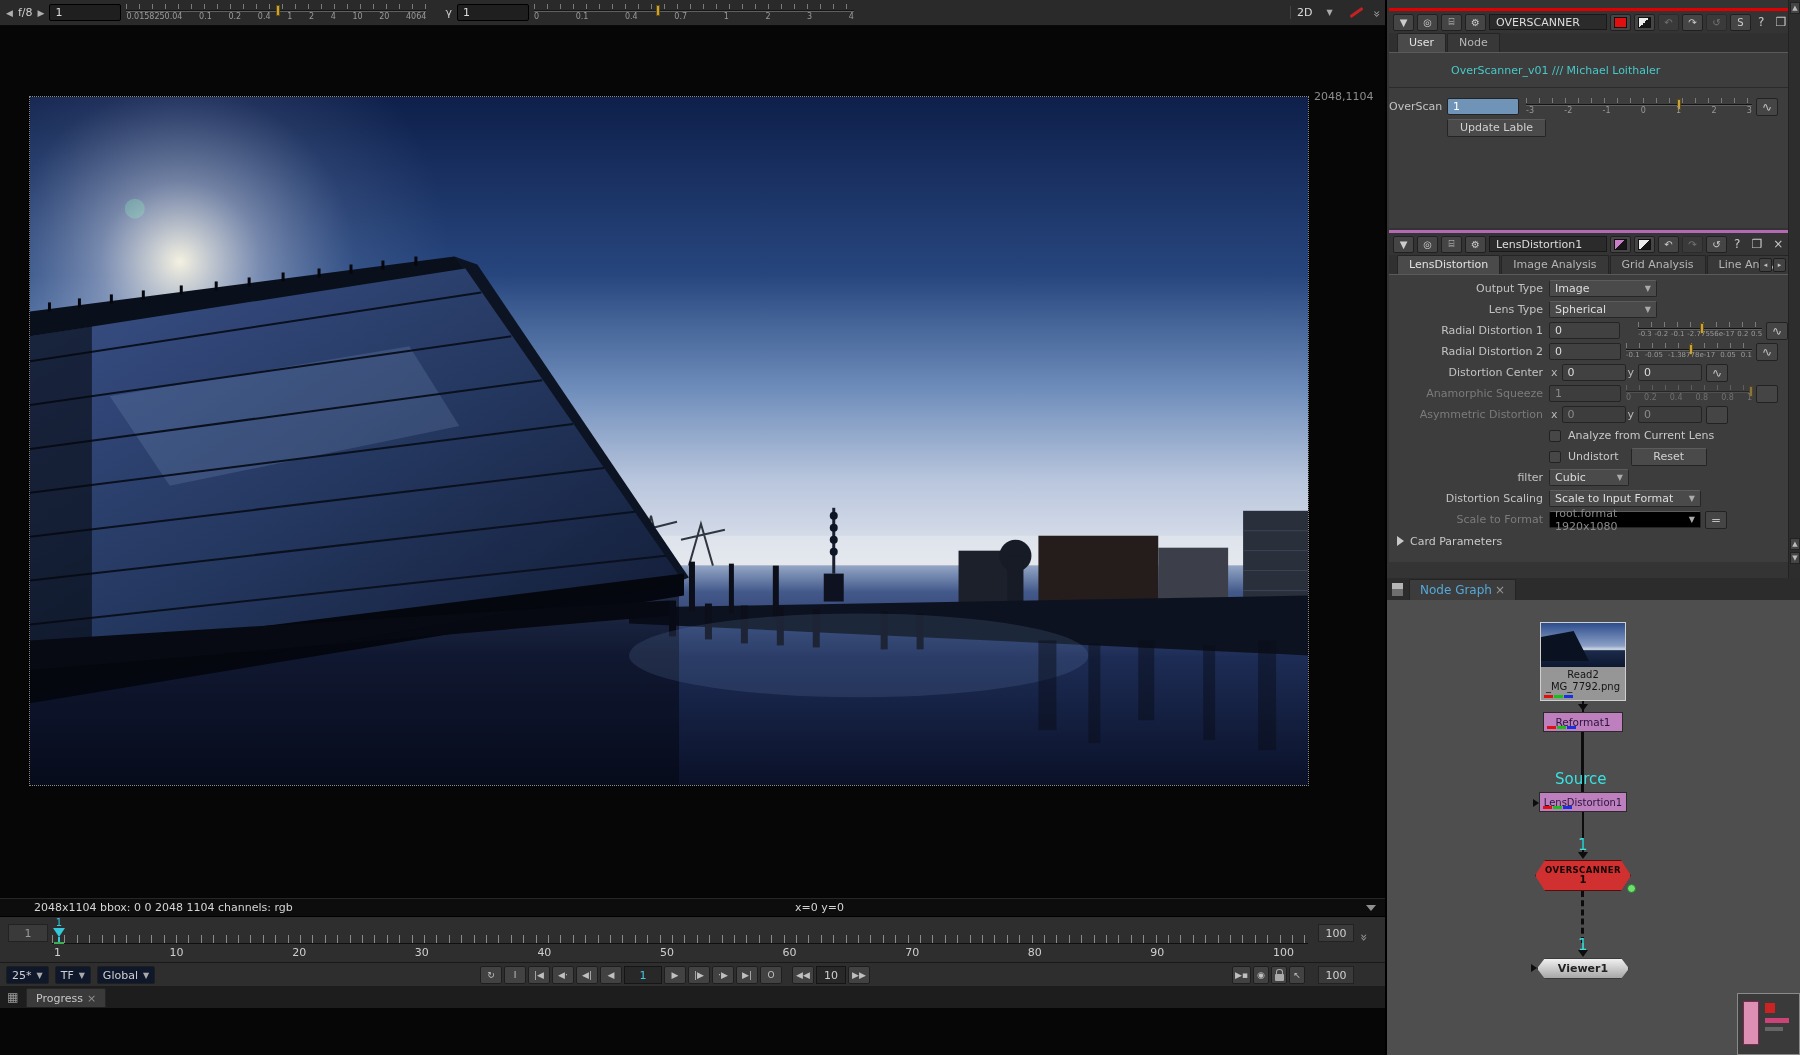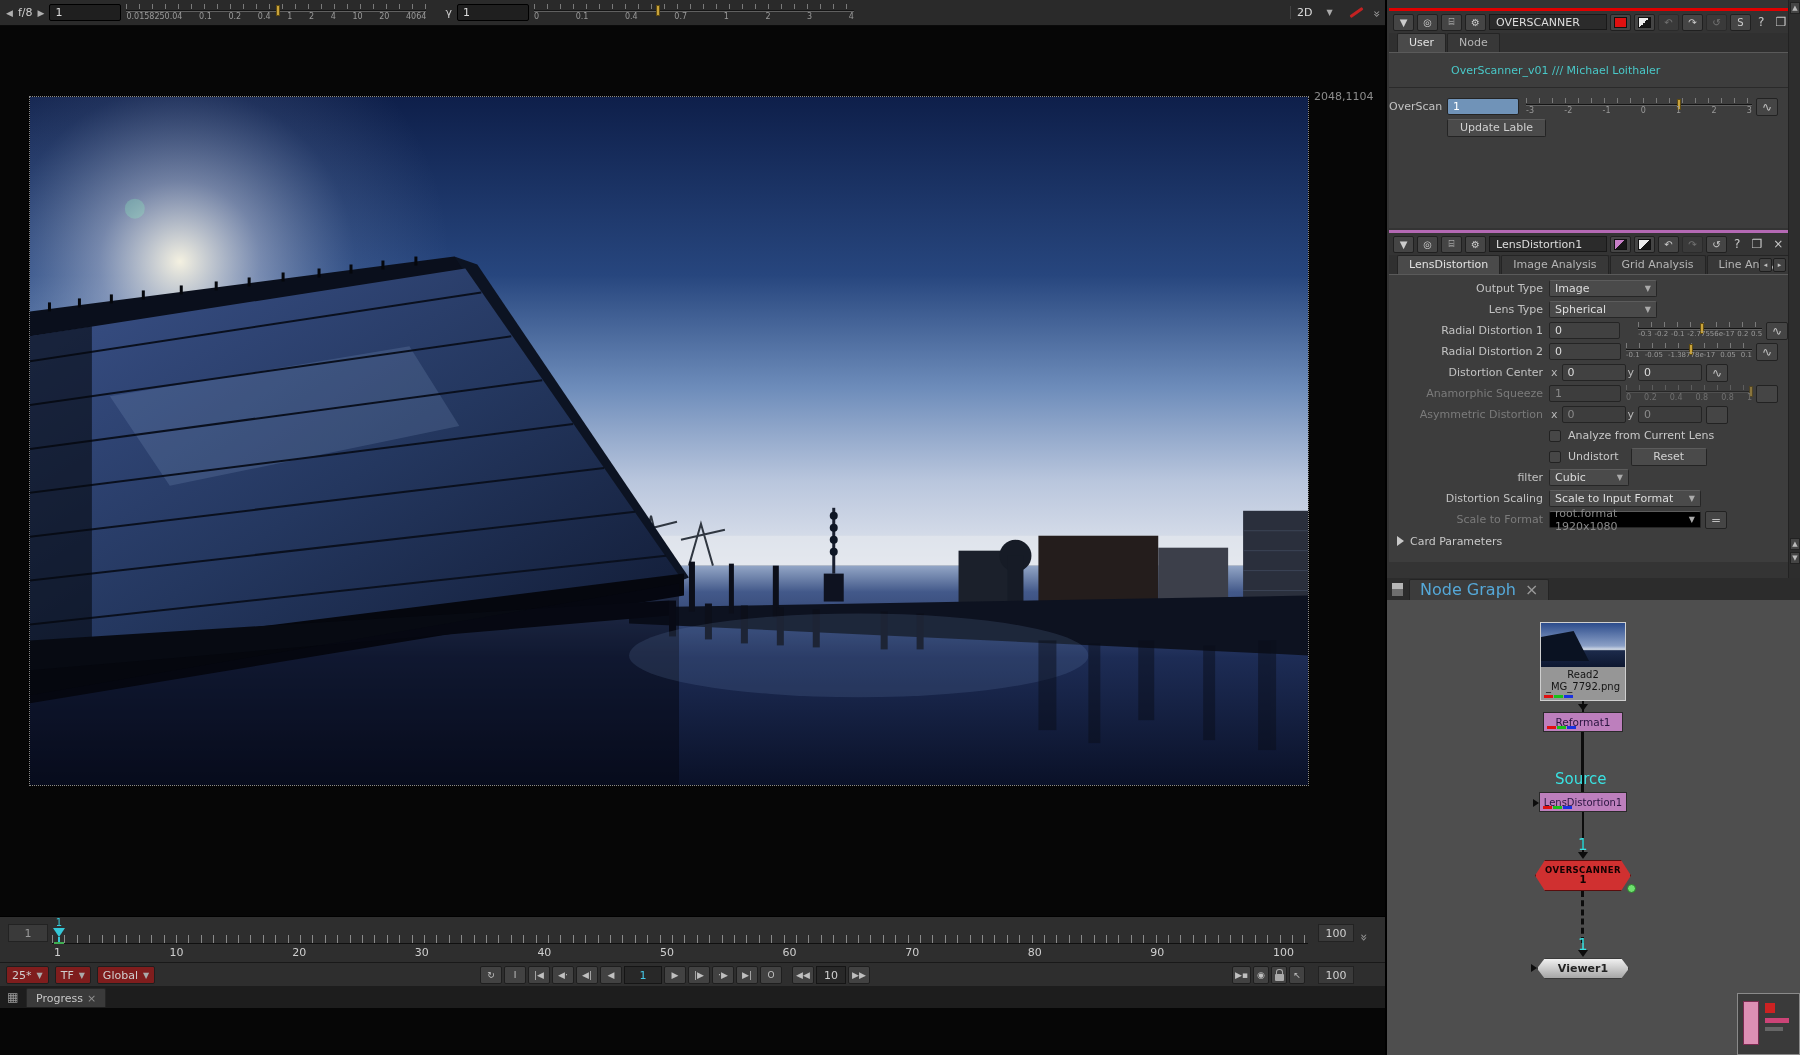--- a/index.html
+++ b/index.html
@@ -55,21 +55,21 @@
         border-top:9px solid #35c8d8;}
   .playhead .stem{margin:0 auto;width:2px;height:5px;background:#35c8d8;}
   .playhead .under{margin:0 auto;width:10px;height:2px;background:#3fae52;}
   .tl-outbox{position:absolute;left:1318px;top:7px;width:36px;height:18px;background:#3a3a3a;border:1px solid #222;
         color:#cfcfcf;text-align:center;line-height:17px;}
   .tl-chev{position:absolute;left:1362px;top:12px;color:#9a9a9a;transform:rotate(90deg);font-size:13px;letter-spacing:-2px;}
 
   
   .playback{position:absolute;left:0;top:962px;width:100%;height:24px;background:#2e2e2e;border-top:1px solid #191919;}
   .pb-left{position:absolute;left:6px;top:3px;display:flex;gap:6px;align-items:center;}
-  .selbox{height:18px;background:#7f1d1d;border:1px solid #1e1e1e;border-radius:2px;display:flex;
+  .selbox{height:18px;background:#0f172a;border:1px solid #1e1e1e;border-radius:2px;display:flex;
         align-items:center;padding:0 5px;gap:5px;color:#cfcfcf;}
   .pb-center{position:absolute;left:480px;top:3px;display:flex;gap:2px;align-items:center;}
   .btn{height:18px;min-width:22px;padding:0 3px;background:#424242;border:1px solid #1e1e1e;border-radius:2px;
         display:flex;align-items:center;justify-content:center;font-size:9px;color:#c0c0c0;}
   .framebox{width:38px;height:18px;background:#282828;border:1px solid #151515;color:#45c8e8;
         display:flex;align-items:center;justify-content:center;font-size:11px;}
   .skipbox{width:30px;height:18px;background:#282828;border:1px solid #151515;color:#cfcfcf;
         display:flex;align-items:center;justify-content:center;}
   .pb-right{position:absolute;left:1232px;top:3px;display:flex;gap:2px;align-items:center;}
   .btn.small{min-width:16px;padding:0 2px;}
@@ -134,21 +134,21 @@
   .gray .slider{opacity:.55;}
   .xy{color:#b8b8b8;padding:0 4px 0 2px;}
   .cardrow{display:flex;align-items:center;height:22px;padding-left:8px;color:#c8c8c8;gap:6px;}
   .tri-r{width:0;height:0;border-top:5px solid transparent;border-bottom:5px solid transparent;border-left:7px solid #c8c8c8;}
 
   
   .ng{position:absolute;left:1387px;top:578px;width:413px;height:477px;background:#4e4e4e;}
   .ngtabs{position:absolute;left:0;top:0;width:100%;height:22px;background:#2c2c2c;display:flex;align-items:center;}
   .ngicon{width:11px;height:13px;margin:0 6px 0 5px;background:linear-gradient(180deg,#b5b5b5 0 50%,#6e6e6e 50%);}
   .ngtab{height:21px;background:#3c3c3c;border:1px solid #242424;border-bottom:none;border-radius:2px 2px 0 0;
-        display:flex;align-items:center;gap:9px;padding:0 10px;color:#55a8d8;font-size:16px;}
+        display:flex;align-items:center;gap:3px;padding:0 10px;color:#55a8d8;font-size:12px;}
   .ngtab .x{color:#999;}
   .ngcanvas{position:absolute;left:0;top:22px;width:100%;height:455px;}
   .vline{position:absolute;background:#0c0c0c;}
   .vline.dashed{background:none;border-left:3px dashed #0c0c0c;}
   .arrowdn{position:absolute;width:0;height:0;border-left:5px solid transparent;border-right:5px solid transparent;
         border-top:7px solid #0c0c0c;}
   .edgelabel{position:absolute;color:#39e2e2;font-size:15px;}
   .readnode{position:absolute;left:153px;top:22px;width:86px;border:1px solid #cfcfcf;background:#969696;}
   .minithumb{height:44px;position:relative;overflow:hidden;
         background:linear-gradient(180deg,#2c4c8c 0%,#8ba0c6 52%,#d0d9e6 60%,#1c2a4a 63%,#0d1730 100%);}
@@ -348,20 +348,25 @@
           <rect x="1010" y="545" width="18" height="90"></rect>
             <rect x="1060" y="548" width="12" height="100"></rect>
           <rect x="1110" y="545" width="16" height="80"></rect>
             <rect x="1175" y="550" width="12" height="95"></rect>
           <rect x="1230" y="545" width="18" height="110"></rect>
         </g>
       </svg>
     </div>
     <div class="coordlabel">2048,1104</div>
 
+    <div class="statusbar">
+      <span class="status-left">2048x1104  bbox: 0 0 2048 1104 channels: rgb</span>
+      <span class="status-center">x=0 y=0</span>
+      <span class="status-expander"></span>
+    </div>
 
     <div class="timeline">
       <div class="tl-inbox">1</div>
       <div class="ruler">
         <div class="minor"></div>
         <div class="base"></div>
         <div class="tlabels">
             <span>1</span>
             <span>10</span>
             <span>20</span>

